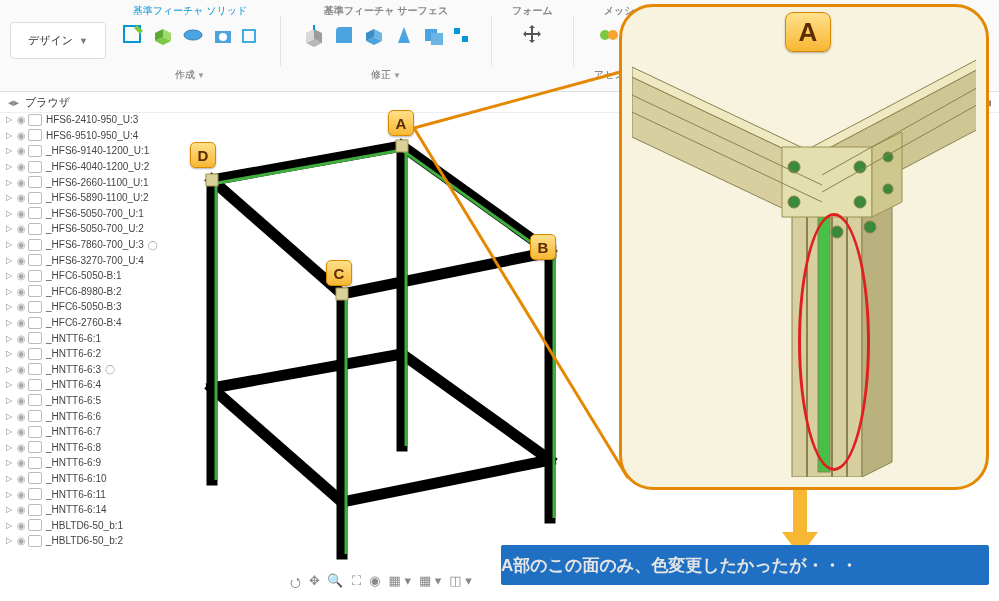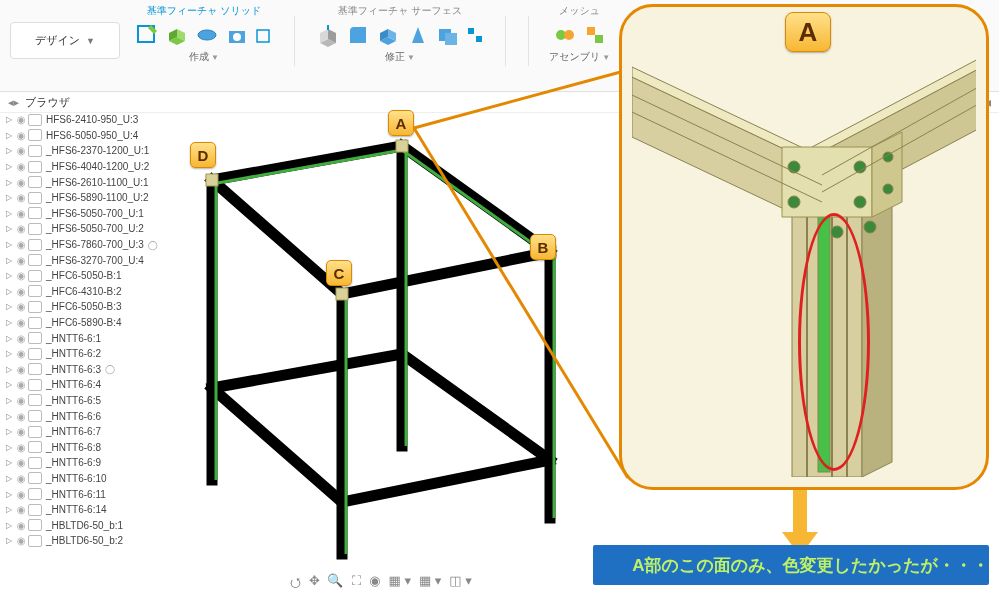--- a/index.html
+++ b/index.html
@@ -1,30 +1,30 @@
 <!DOCTYPE html>
 <html><head>
 <meta charset="utf-8">
 <style>
   * { box-sizing: border-box; margin: 0; padding: 0; }
   body { font-family: "Segoe UI", Meiryo, sans-serif; font-size: 11px; background: #fff; color: #333; width: 999px; height: 601px; overflow: hidden; position: relative; }
 
   
   .ribbon { display: flex; align-items: flex-start; padding: 4px 10px 0 10px; height: 92px; border-bottom: 1px solid #e0e0e0; background: #fafafa; }
-  .design-dd { display: flex; align-items: center; padding: 10px 24px; border: 1px solid #ddd; border-radius: 4px; margin-right: 14px; margin-top: 18px; background: #fff; cursor: pointer; }
+  .design-dd { display: flex; align-items: center; padding: 10px 17px; border: 1px solid #ddd; border-radius: 4px; margin-right: 14px; margin-top: 18px; background: #fff; cursor: pointer; }
   .design-dd .chev { margin-left: 6px; font-size: 9px; color: #777; }
 
   .ribbon-groups { display: flex; gap: 18px; }
   .ribbon-group { display: flex; flex-direction: column; align-items: center; }
   .tab-label { font-size: 10px; color: #0696d7; margin-bottom: 4px; height: 14px; }
-  .tab-label.gray { color: #888; }
+  .tab-label.gray { color: #888; font-weight: bold; }
   .icon-row { display: flex; gap: 4px; align-items: center; }
   .ribbon-icon { width: 26px; height: 26px; display: flex; align-items: center; justify-content: center; border-radius: 3px; cursor: pointer; }
   .mini { width: 20px; height: 20px; }
-  .group-lbl { font-size: 10px; color: #666; margin-top: 2px; display: flex; align-items: center; gap: 2px; }
+  .group-lbl { font-size: 10px; color: #666; margin-top: 20px; display: flex; align-items: center; gap: 2px; }
   .sep { width: 1px; height: 50px; background: #e3e3e3; margin: 12px 2px 0 2px; }
 
   
   .browser-hdr { display: flex; align-items: center; padding: 2px 8px; border-bottom: 1px solid #eee; font-size: 11px; }
   .browser-hdr .arrows { color: #888; margin-right: 6px; }
   .browser-hdr .dot { margin-left: auto; color: #888; font-size: 14px; }
 
   .tree { position: absolute; left: 4px; top: 112px; width: 200px; max-height: 480px; overflow: visible; }
   .tree-row { display: flex; align-items: center; height: 15.6px; font-size: 10px; color: #444; white-space: nowrap; cursor: pointer; }
   .tree-row .tw { width: 10px; color: #888; font-size: 8px; text-align: center; }
@@ -42,21 +42,21 @@
 
   
   .callout { position: absolute; right: 10px; top: 4px; width: 370px; height: 486px; border: 3px solid #e38800; border-radius: 34px; background: #f7f3df; overflow: hidden; }
   .callout-inner { position: absolute; inset: 10px; display: flex; align-items: center; justify-content: center; }
   .red-ellipse { position: absolute; border: 3px solid #e02020; border-radius: 50%; }
 
   
   .leader { position: absolute; pointer-events: none; }
 
   
-  .caption { position: absolute; right: 10px; bottom: 16px; width: 396px; height: 40px; background: #1f6fc2; color: #bef264; display: flex; align-items: center; justify-content: flex-end; font-size: 17px; font-weight: bold; border-radius: 2px; }
+  .caption { position: absolute; right: 10px; bottom: 16px; width: 488px; height: 40px; background: #1f6fc2; color: #e5e5e5; display: flex; align-items: center; justify-content: flex-start; font-size: 17px; font-weight: bold; border-radius: 2px; }
 
   
   .bottom-bar { position: absolute; left: 290px; bottom: 6px; display: flex; gap: 8px; color: #888; font-size: 13px; }
   .bottom-bar span { cursor: pointer; }
 
   
   .cube-blue { fill: #4da3e0; }
   .cube-green { fill: #7ac943; }
 </style>
 </head>
@@ -154,20 +154,31 @@
           </div>
       </div>
       <div class="group-lbl">
           <span>修正</span>
           <span style="font-size:8px;color:#999">▼</span>
         </div>
     </div>
 
     <div class="sep"></div>
 
+    <div class="ribbon-group">
+      <div class="tab-label gray">フォーム</div>
+      <div class="icon-row">
+        <div class="ribbon-icon">
+            <svg width="24" height="24">
+              <path d="M12 2 l3 3 h-2 v5 h5 v-2 l3 3 -3 3 v-2 h-5 v5 h2 l-3 3 -3-3 h2 v-5 h-5 v2 l-3-3 3-3 v2 h5 v-5 h-2z" fill="#555"></path>
+            </svg>
+          </div>
+      </div>
+      <div class="group-lbl" style="visibility:hidden">.</div>
+    </div>
 
     <div class="sep"></div>
 
     <div class="ribbon-group">
       <div class="tab-label gray">メッシュ</div>
       <div class="icon-row">
         <div class="ribbon-icon">
             <svg width="24" height="24">
               <circle cx="8" cy="12" r="5" fill="#7ac943"></circle>
               <circle cx="16" cy="12" r="5" fill="#f7a531"></circle>
@@ -239,39 +250,39 @@
     <div class="tree-row">
       <span class="tw">▷</span>
       <span class="eye">◉</span>
       <span class="comp"></span>
       <span>HFS6-2410-950_U:3</span>
     </div>
     <div class="tree-row">
       <span class="tw">▷</span>
       <span class="eye">◉</span>
       <span class="comp"></span>
-      <span>HFS6-5050-950_U:4</span>
-    </div>
-    <div class="tree-row">
-      <span class="tw">▷</span>
-      <span class="eye">◉</span>
-      <span class="comp"></span>
-      <span>_HFS6-2370-1200_U:1</span>
+      <span>HFS6-9510-950_U:4</span>
+    </div>
+    <div class="tree-row">
+      <span class="tw">▷</span>
+      <span class="eye">◉</span>
+      <span class="comp"></span>
+      <span>_HFS6-9140-1200_U:1</span>
     </div>
     <div class="tree-row">
       <span class="tw">▷</span>
       <span class="eye">◉</span>
       <span class="comp"></span>
       <span>_HFS6-4040-1200_U:2</span>
     </div>
     <div class="tree-row">
       <span class="tw">▷</span>
       <span class="eye">◉</span>
       <span class="comp"></span>
-      <span>_HFS6-2610-1100_U:1</span>
+      <span>_HFS6-2660-1100_U:1</span>
     </div>
     <div class="tree-row">
       <span class="tw">▷</span>
       <span class="eye">◉</span>
       <span class="comp"></span>
       <span>_HFS6-5890-1100_U:2</span>
     </div>
     <div class="tree-row">
       <span class="tw">▷</span>
       <span class="eye">◉</span>
@@ -300,33 +311,33 @@
     <div class="tree-row">
       <span class="tw">▷</span>
       <span class="eye">◉</span>
       <span class="comp"></span>
       <span>_HFC6-5050-B:1</span>
     </div>
     <div class="tree-row">
       <span class="tw">▷</span>
       <span class="eye">◉</span>
       <span class="comp"></span>
-      <span>_HFC6-4310-B:2</span>
+      <span>_HFC6-8980-B:2</span>
     </div>
     <div class="tree-row">
       <span class="tw">▷</span>
       <span class="eye">◉</span>
       <span class="comp"></span>
       <span>_HFC6-5050-B:3</span>
     </div>
     <div class="tree-row">
       <span class="tw">▷</span>
       <span class="eye">◉</span>
       <span class="comp"></span>
-      <span>_HFC6-5890-B:4</span>
+      <span>_HFC6-2760-B:4</span>
     </div>
     <div class="tree-row">
       <span class="tw">▷</span>
       <span class="eye">◉</span>
       <span class="comp"></span>
       <span>_HNTT6-6:1</span>
     </div>
     <div class="tree-row">
       <span class="tw">▷</span>
       <span class="eye">◉</span>

